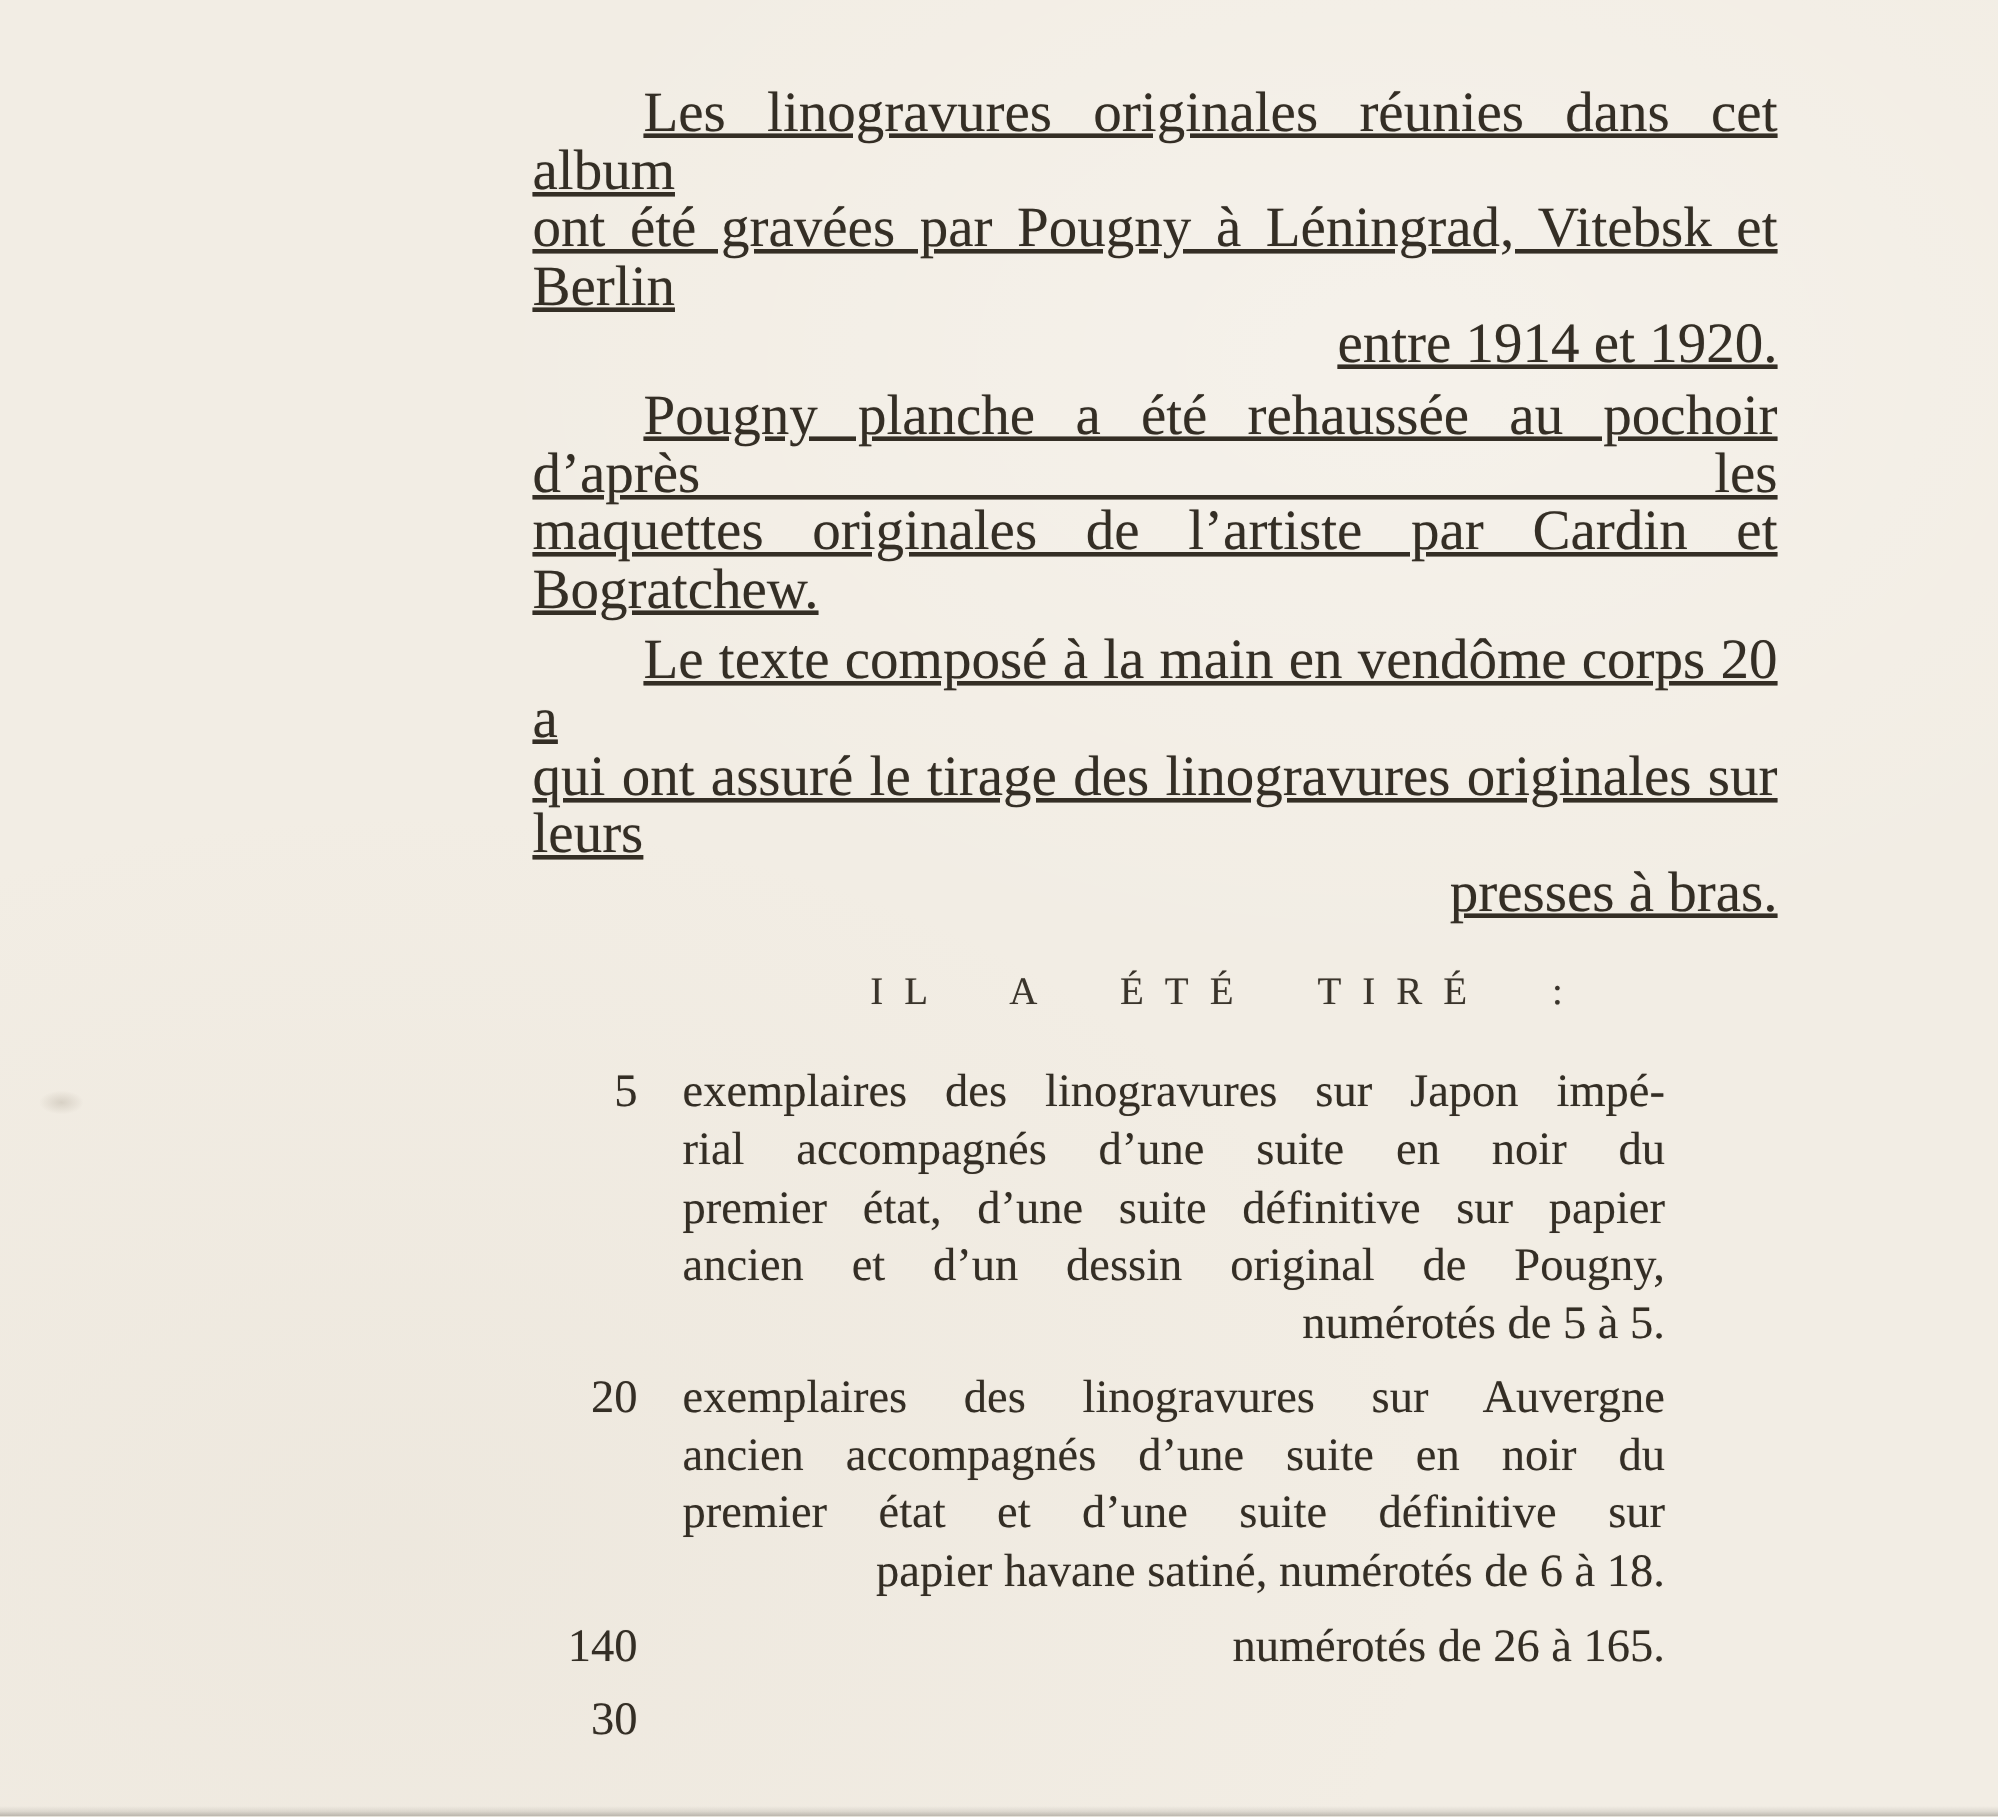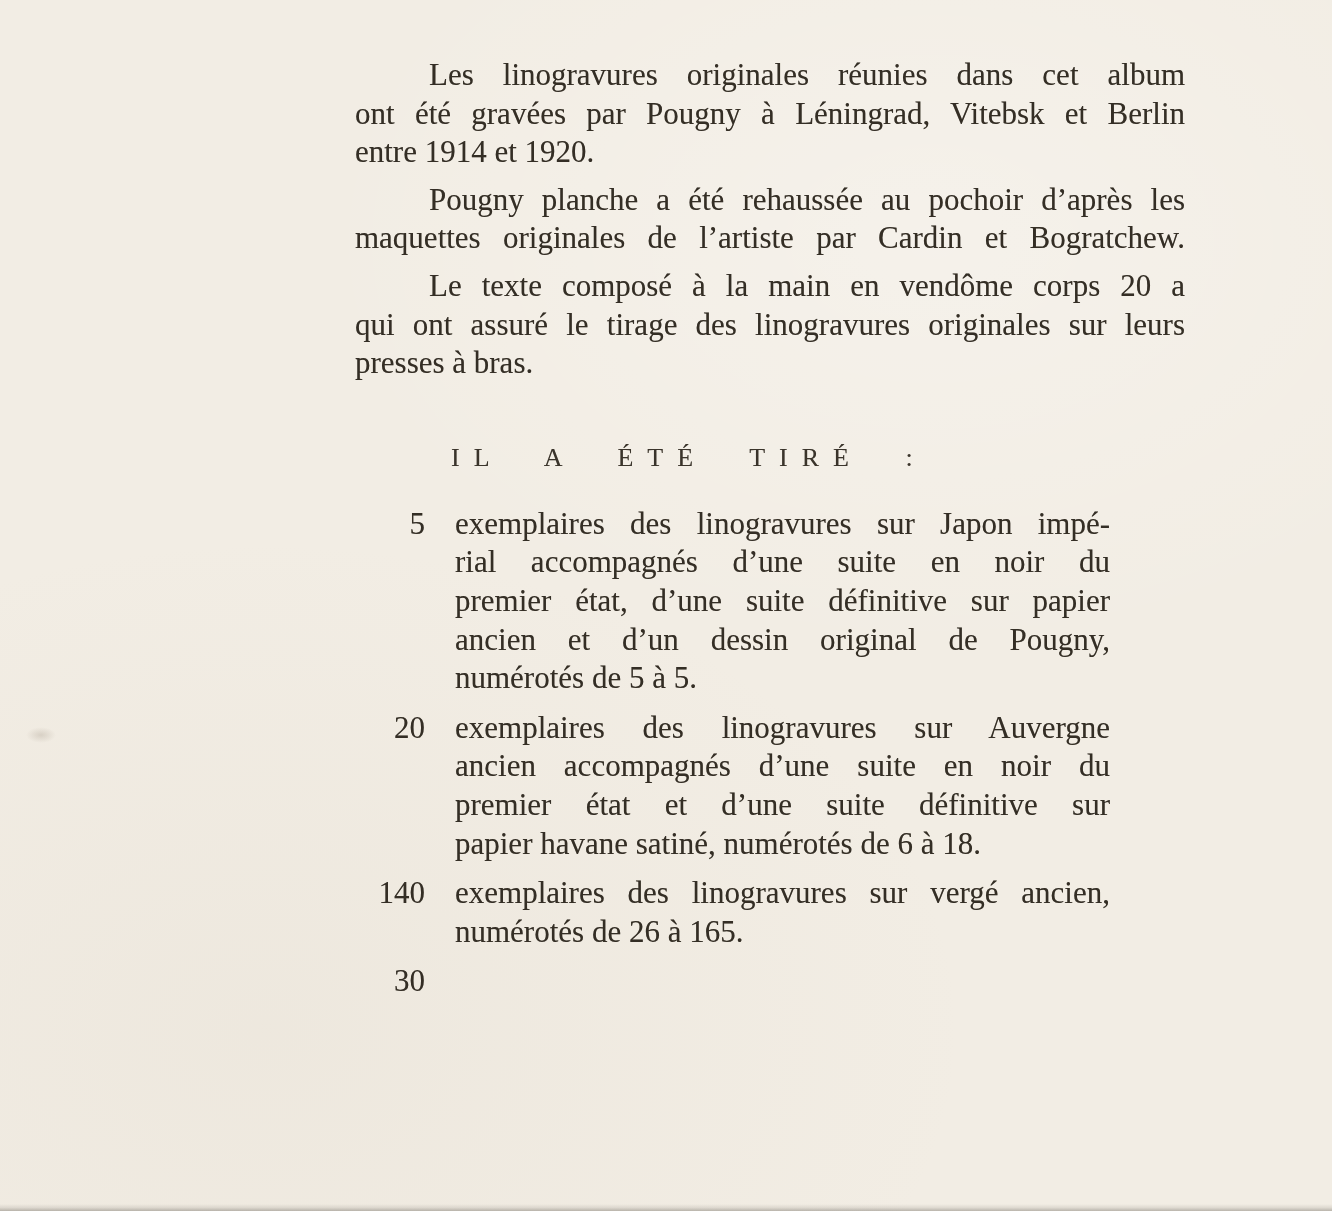--- a/index.html
+++ b/index.html
@@ -28,41 +28,42 @@
       radial-gradient(ellipse 1000px 700px at 20% 85%, rgba(205,195,178,0.12), rgba(205,195,178,0) 70%);
     pointer-events: none;
   }
   .text-block {
     position: absolute;
     left: 355px;
     top: 56px;
     width: 830px;
   }
   .para {
-    font-size: 31px;
+    font-size: 38px;
     line-height: 38.6px;
     margin: 0 0 9px 0;
     text-shadow: 0 0 0.6px rgba(52,46,37,0.35);
+    text-decoration: underline;
   }
-  .line { text-align: left; white-space: nowrap; }
+  .line { text-align: right; white-space: nowrap; }
   .line.full {
     white-space: normal;
     text-align: justify;
     text-align-last: justify;
   }
   .line.indent { text-indent: 74px; }
 
   .heading {
     font-size: 26px;
     line-height: 38px;
     letter-spacing: 14px;
     word-spacing: 22px;
-    margin: 56px 0 28px 0;
+    margin: 28px 0 28px 0;
     padding-left: 96px;
-    text-align: left;
+    text-align: center;
     color: #3a342b;
     text-shadow: 0 0 0.6px rgba(58,52,43,0.3);
   }
 
   .edition-list { margin: 0; }
   .edition-item {
     display: grid;
     grid-template-columns: 70px 655px;
     column-gap: 30px;
     font-size: 31px;
@@ -133,21 +134,20 @@
           <div class="body">
             <div class="line full">exemplaires des linogravures sur Auvergne</div>
             <div class="line full">ancien accompagnés d’une suite en noir du</div>
             <div class="line full">premier état et d’une suite définitive sur</div>
             <div class="line">papier havane satiné, numérotés de 6 à 18.</div>
           </div>
         </div>
         <div class="edition-item">
           <div class="num">140</div>
           <div class="body">
-            <div class="line full">exemplaires des linogravures sur vergé ancien,</div>
             <div class="line">numérotés de 26 à 165.</div>
           </div>
         </div>
         <div class="edition-item">
           <div class="num">30</div>
         </div>
       </div>
   </div>
   <div class="smudge"></div>
   <div class="bottom-edge"></div>

